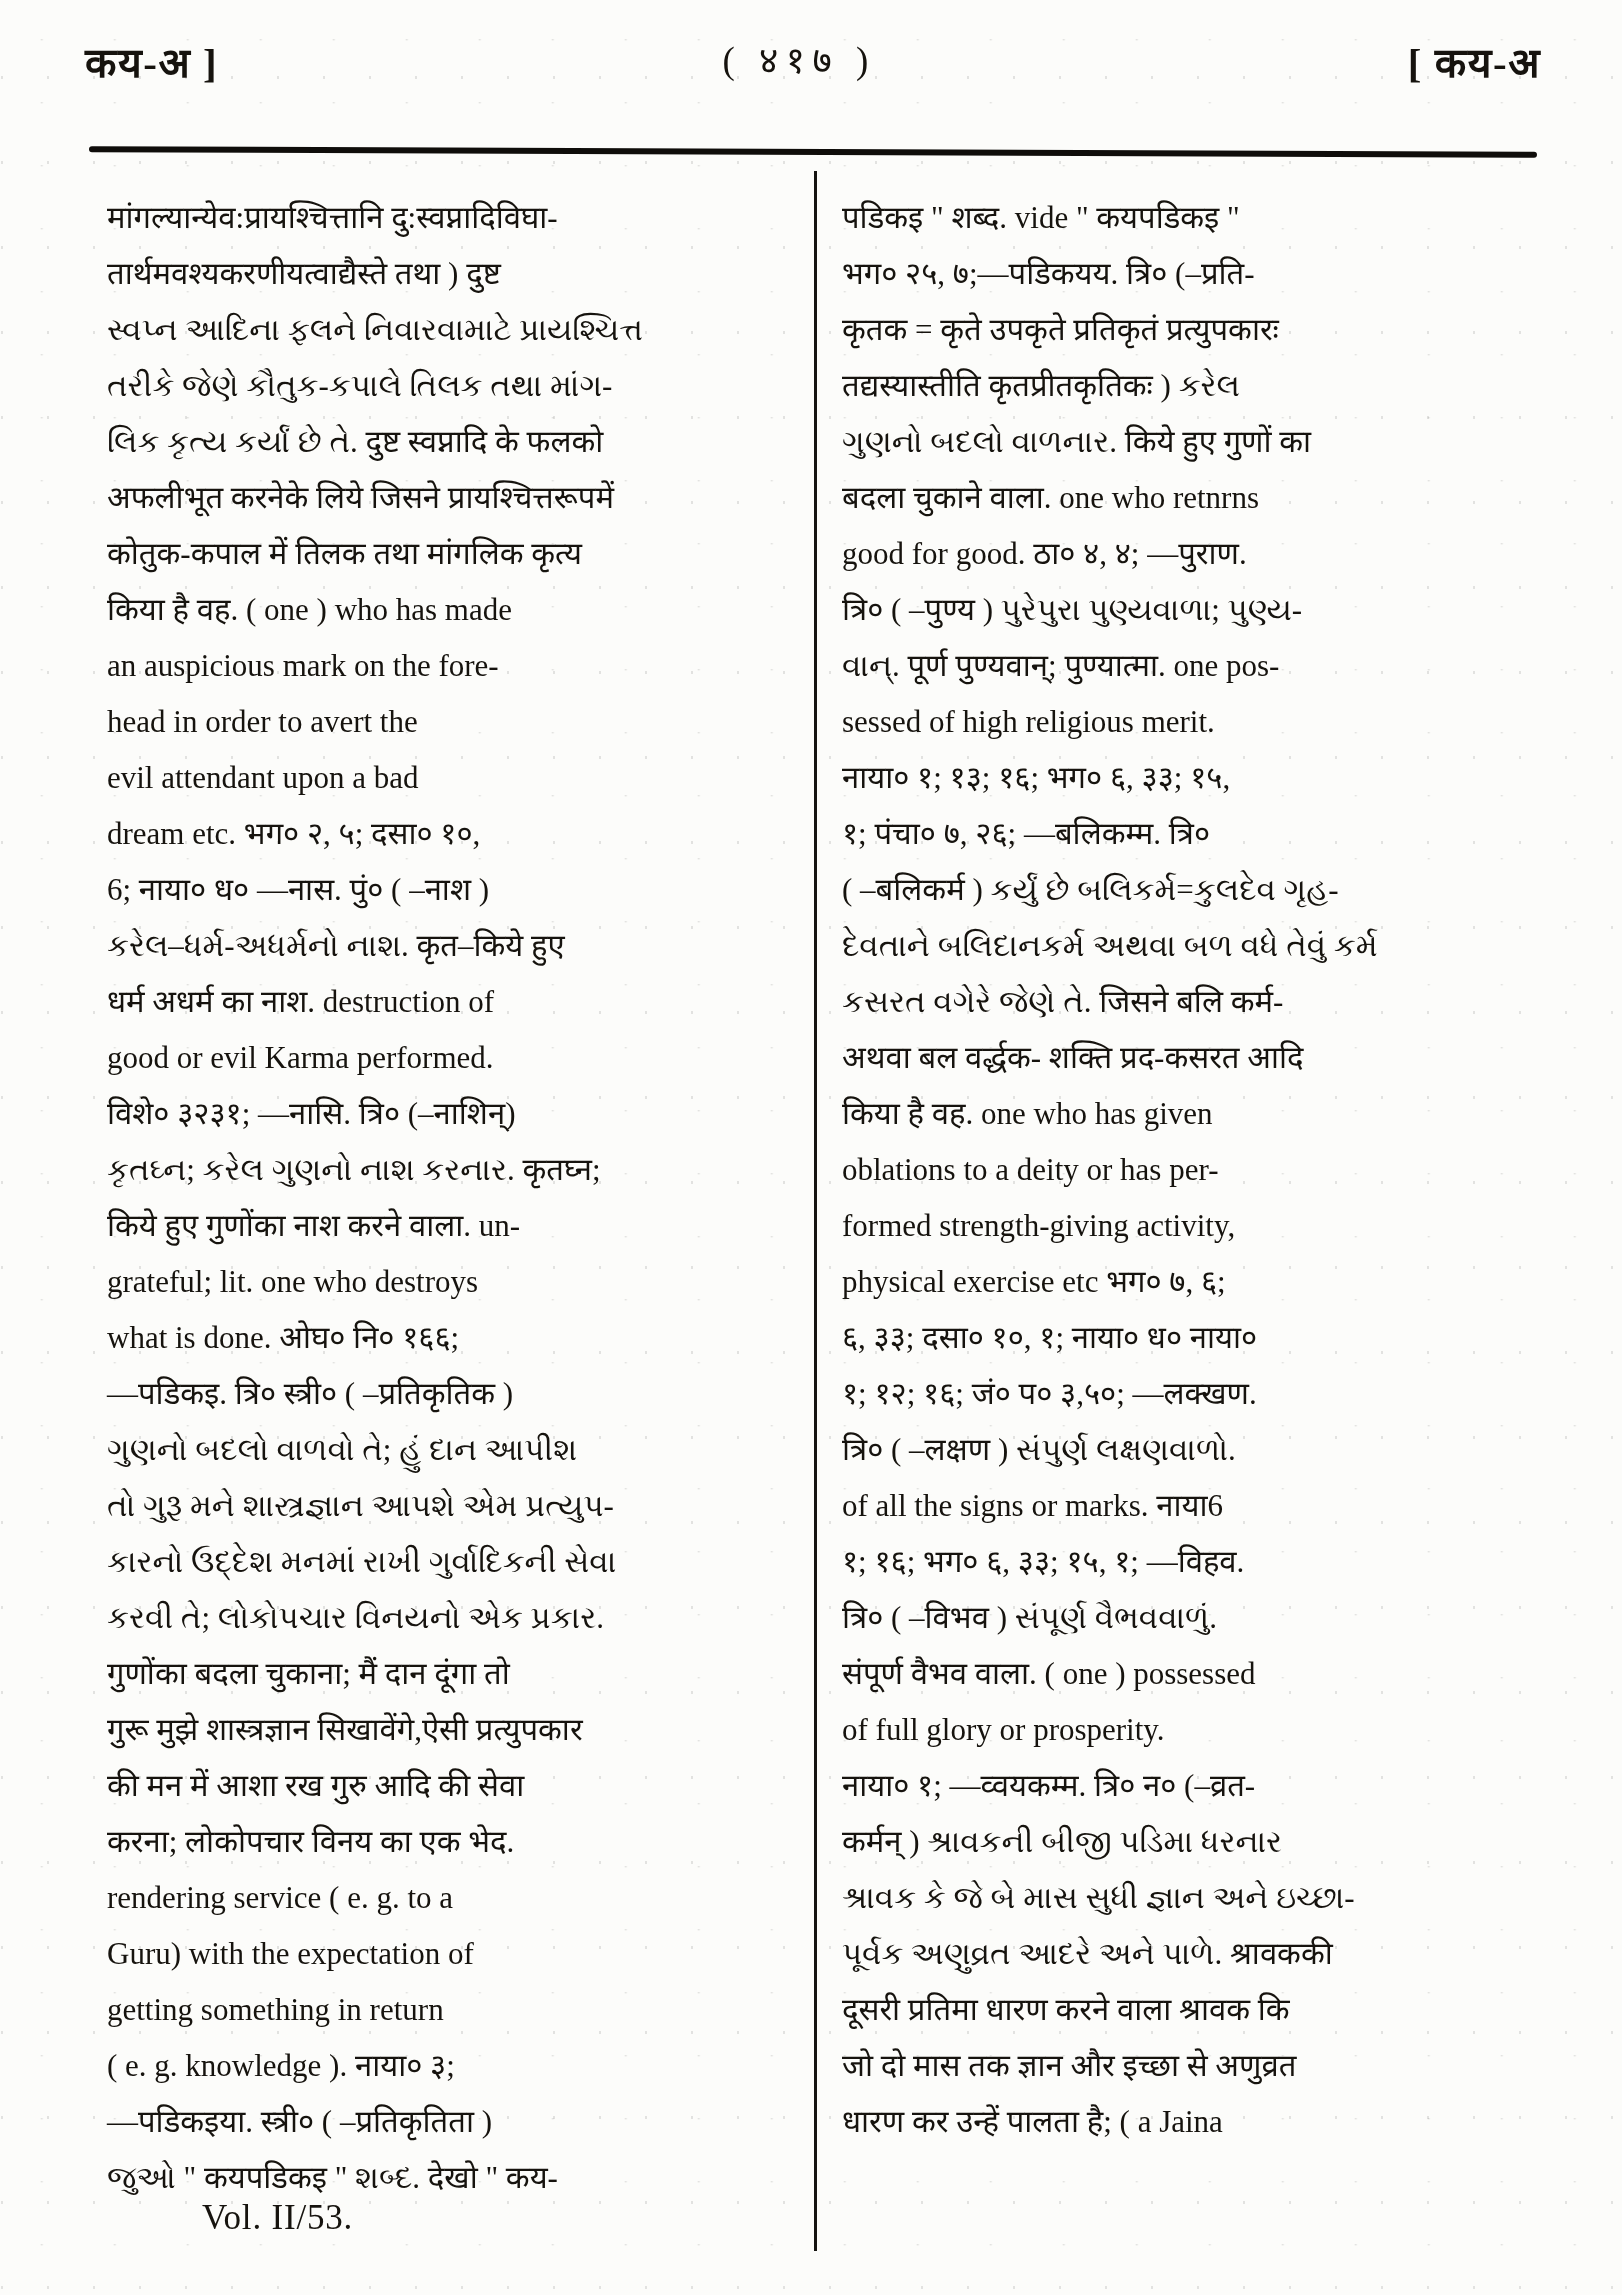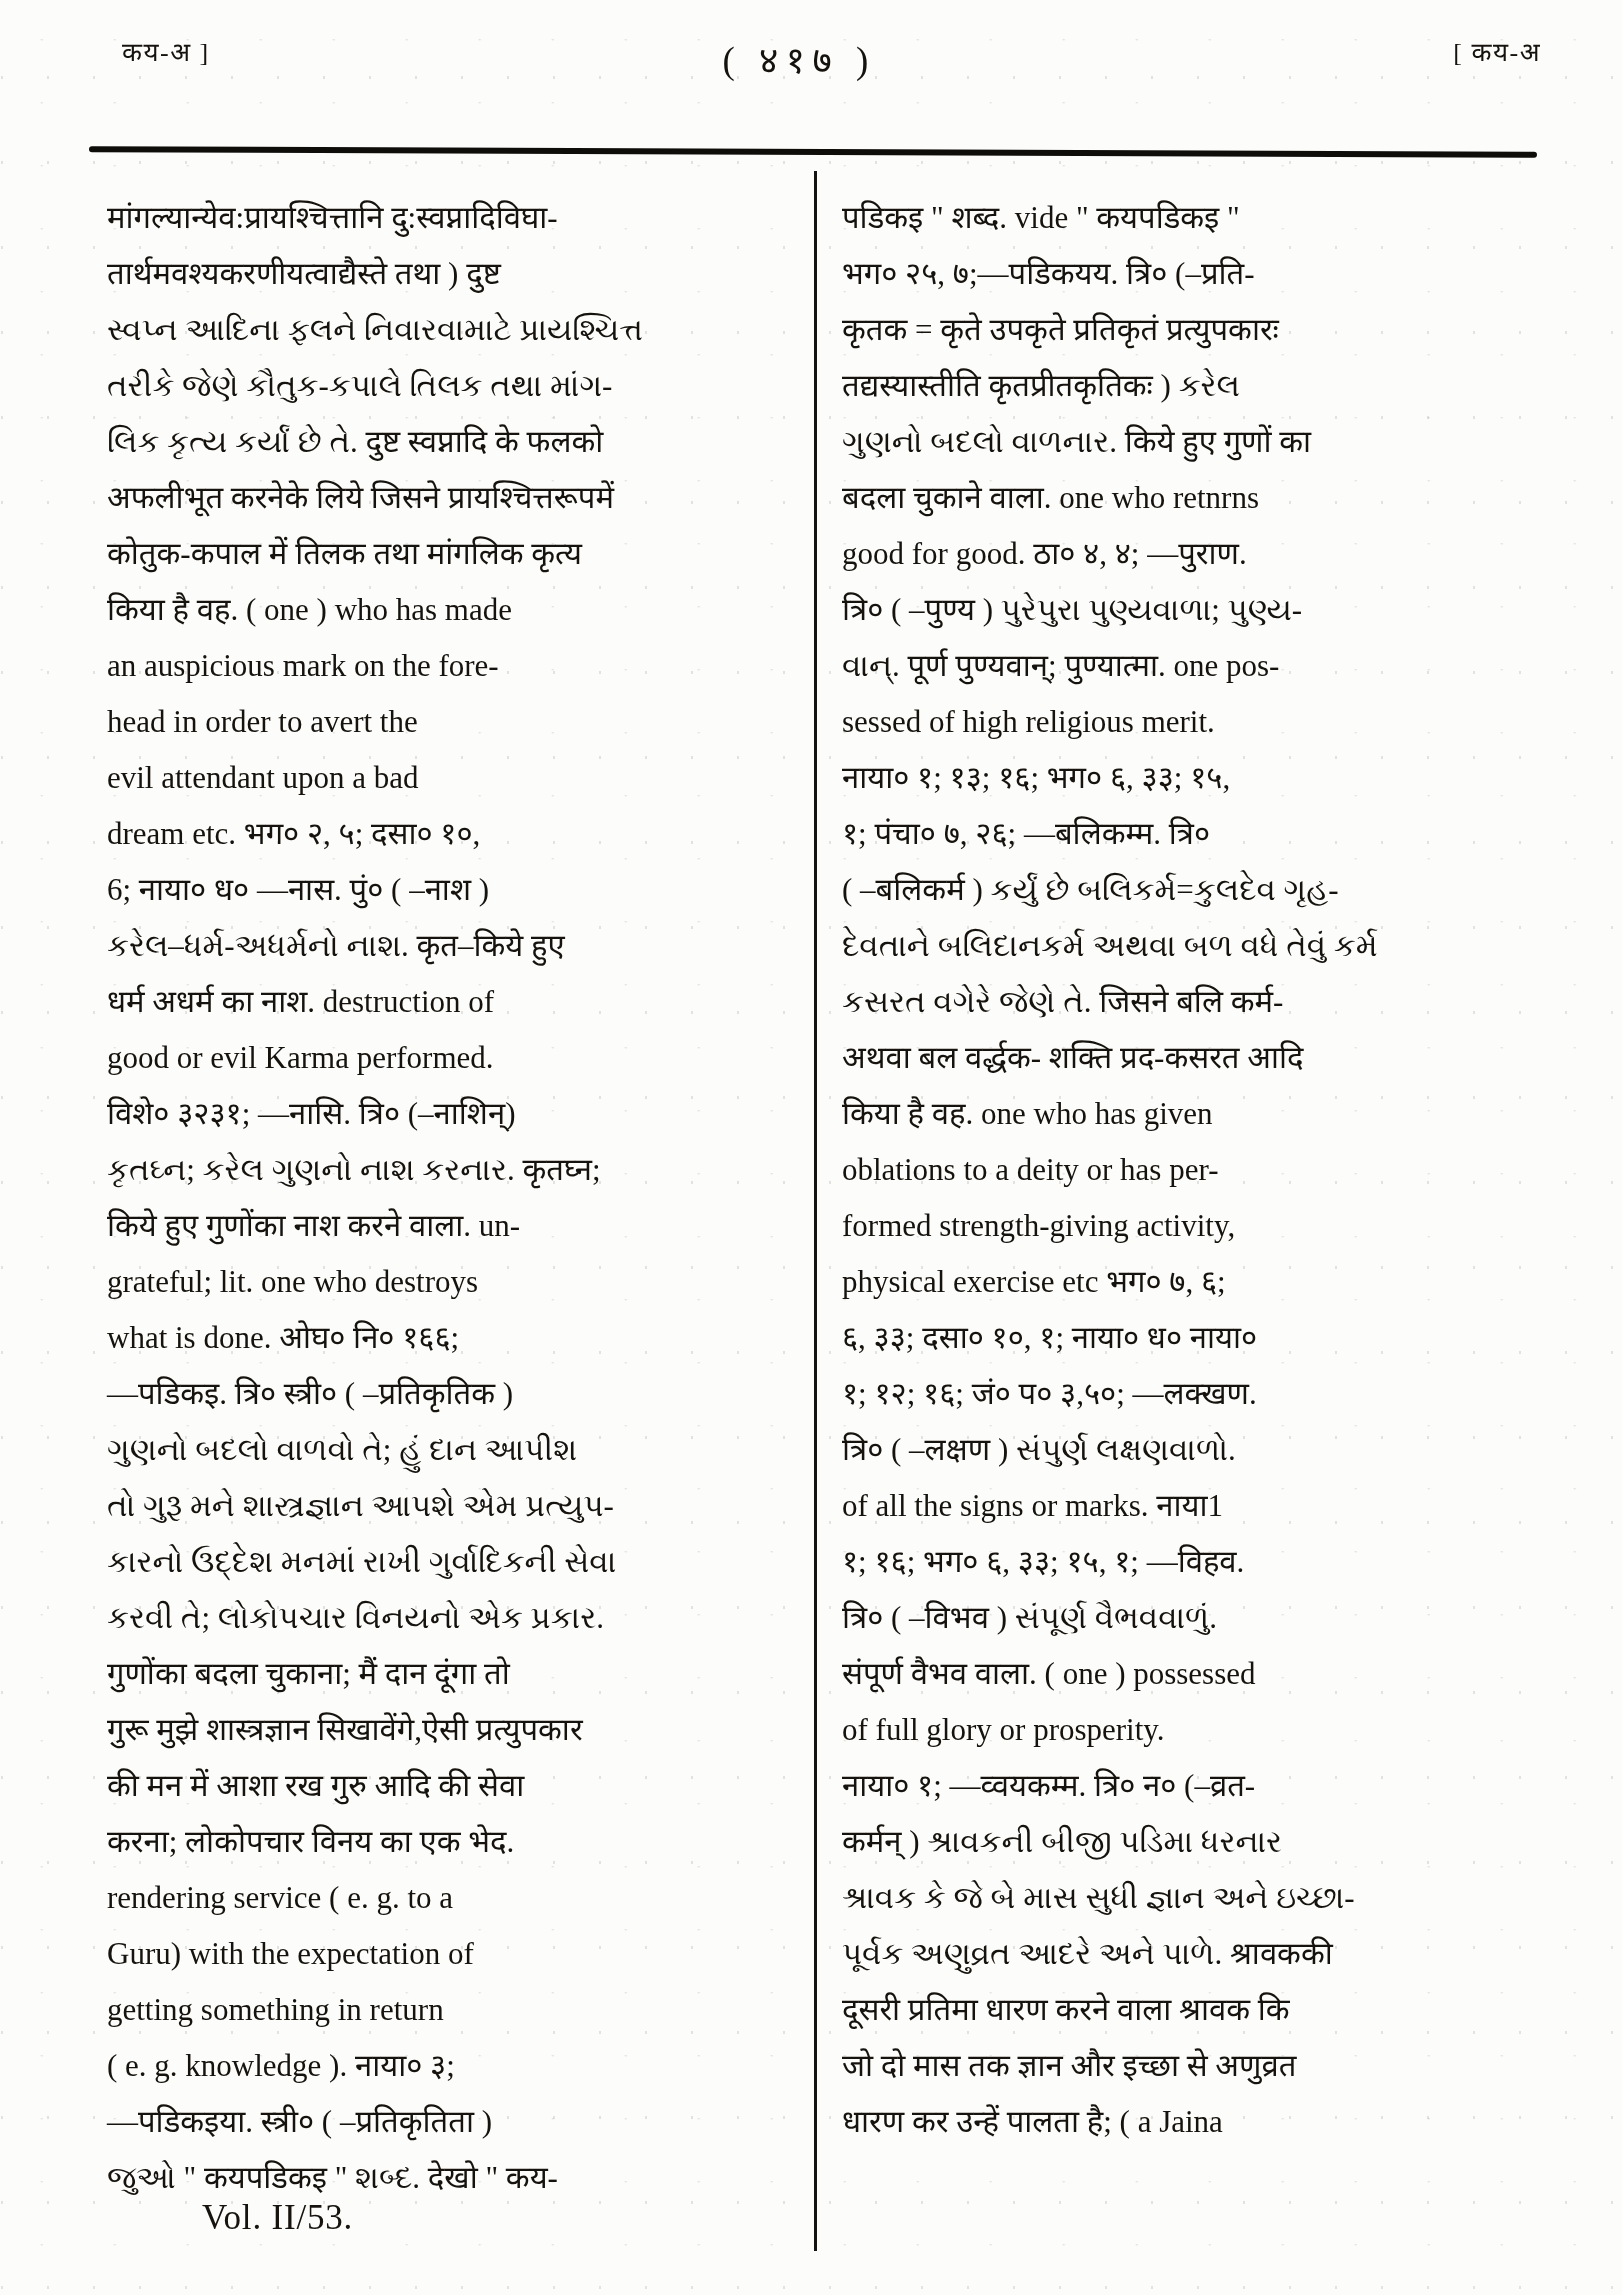--- a/index.html
+++ b/index.html
@@ -20,25 +20,24 @@
       radial-gradient(rgba(20,18,14,0.38) 0.8px, transparent 1.1px),
       radial-gradient(rgba(20,18,14,0.22) 0.8px, transparent 1px);
     background-size: 73px 63px, 46px 85px;
     background-position: 5.3px 8.3px, 25px 35px;
     opacity: .5;
     pointer-events: none;
   }
   .header-guide {
     position: absolute;
     top: 33px;
-    font-size: 26px;
-    font-weight: normal;
+    font-size: 41px;
+    font-weight: bold;
     letter-spacing: 1.5px;
     white-space: nowrap;
-    margin-left: 37px;
   }
   .header-guide.left  { left: 85px; }
   .header-guide.right { right: 82px; }
   .page-number {
     position: absolute;
     top: 33px;
     left: 50%;
     transform: translateX(-58%);
     font-size: 37px;
     letter-spacing: 7.5px;
@@ -151,21 +150,21 @@
       <div class="line">દેવતાને બલિદાનકર્મ અથવા બળ વધે તેવું કર્મ</div>
       <div class="line">કસરત વગેરે જેણે તે. जिसने बलि कर्म-</div>
       <div class="line">अथवा बल वर्द्धक- शक्ति प्रद-कसरत आदि</div>
       <div class="line">किया है वह. one who has given</div>
       <div class="line">oblations to a deity or has per-</div>
       <div class="line">formed strength-giving activity,</div>
       <div class="line">physical exercise etc भग० ७, ६;</div>
       <div class="line">६, ३३; दसा० १०, १; नाया० ध० नाया०</div>
       <div class="line">१; १२; १६; जं० प० ३,५०; —लक्खण.</div>
       <div class="line">त्रि० ( –लक्षण ) સંપુર્ણ લક્ષણવાળો.</div>
-      <div class="line">of all the signs or marks. नाया1</div>
+      <div class="line">of all the signs or marks. नाया6</div>
       <div class="line">१; १६; भग० ६, ३३; १५, १; —विहव.</div>
       <div class="line">त्रि० ( –विभव ) સંપૂર્ણ વૈભવવાળું.</div>
       <div class="line">संपूर्ण वैभव वाला. ( one ) possessed</div>
       <div class="line">of full glory or prosperity.</div>
       <div class="line">नाया० १; —व्वयकम्म. त्रि० न० (–व्रत-</div>
       <div class="line">कर्मन् ) શ્રાવકની બીજી પડિમા ધરનાર</div>
       <div class="line">શ્રાવક કે જે બે માસ સુધી જ્ઞાન અને ઇચ્છા-</div>
       <div class="line">પૂર્વક અણુવ્રત આદરે અને પાળે. श्रावककी</div>
       <div class="line">दूसरी प्रतिमा धारण करने वाला श्रावक कि</div>
       <div class="line">जो दो मास तक ज्ञान और इच्छा से अणुव्रत</div>

